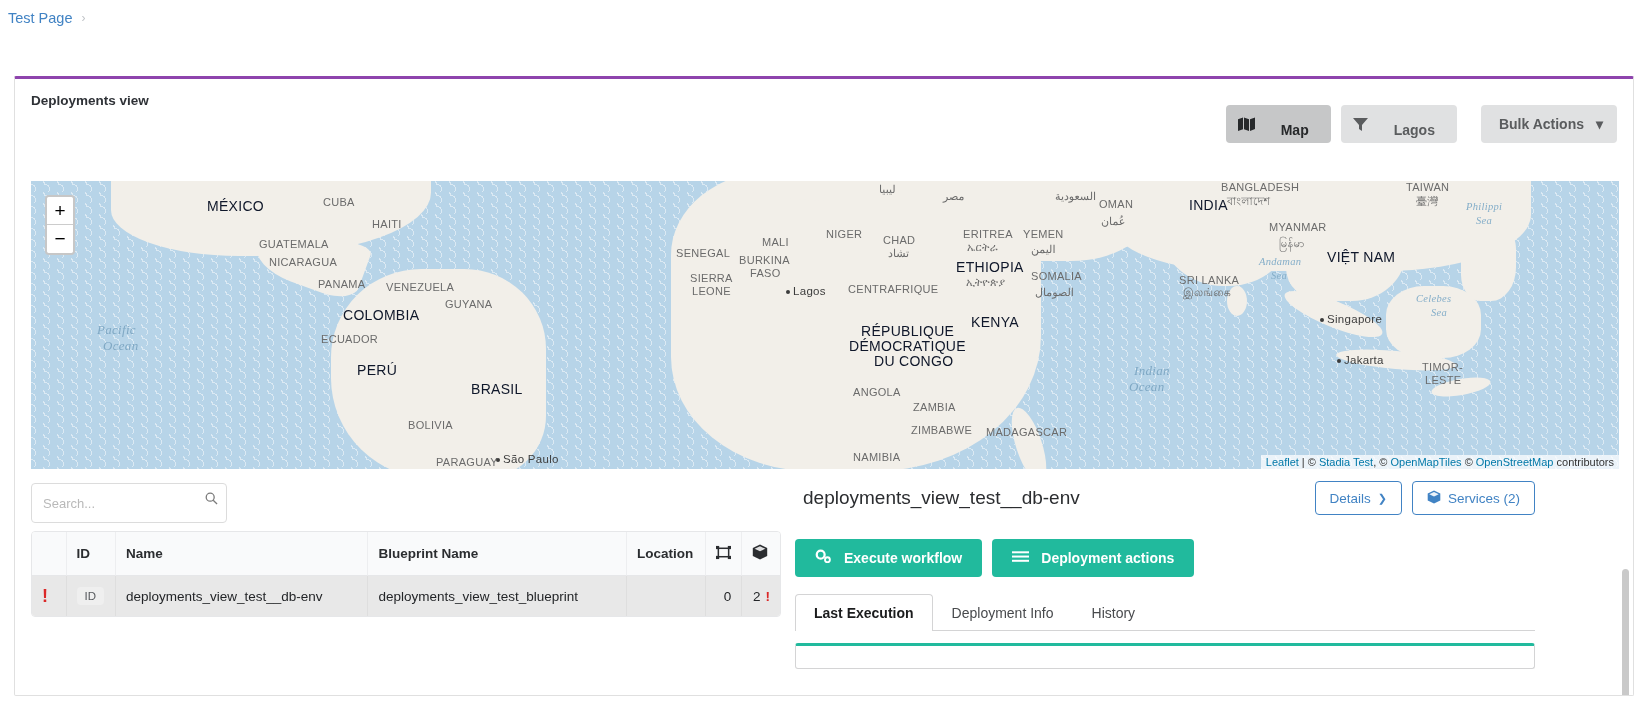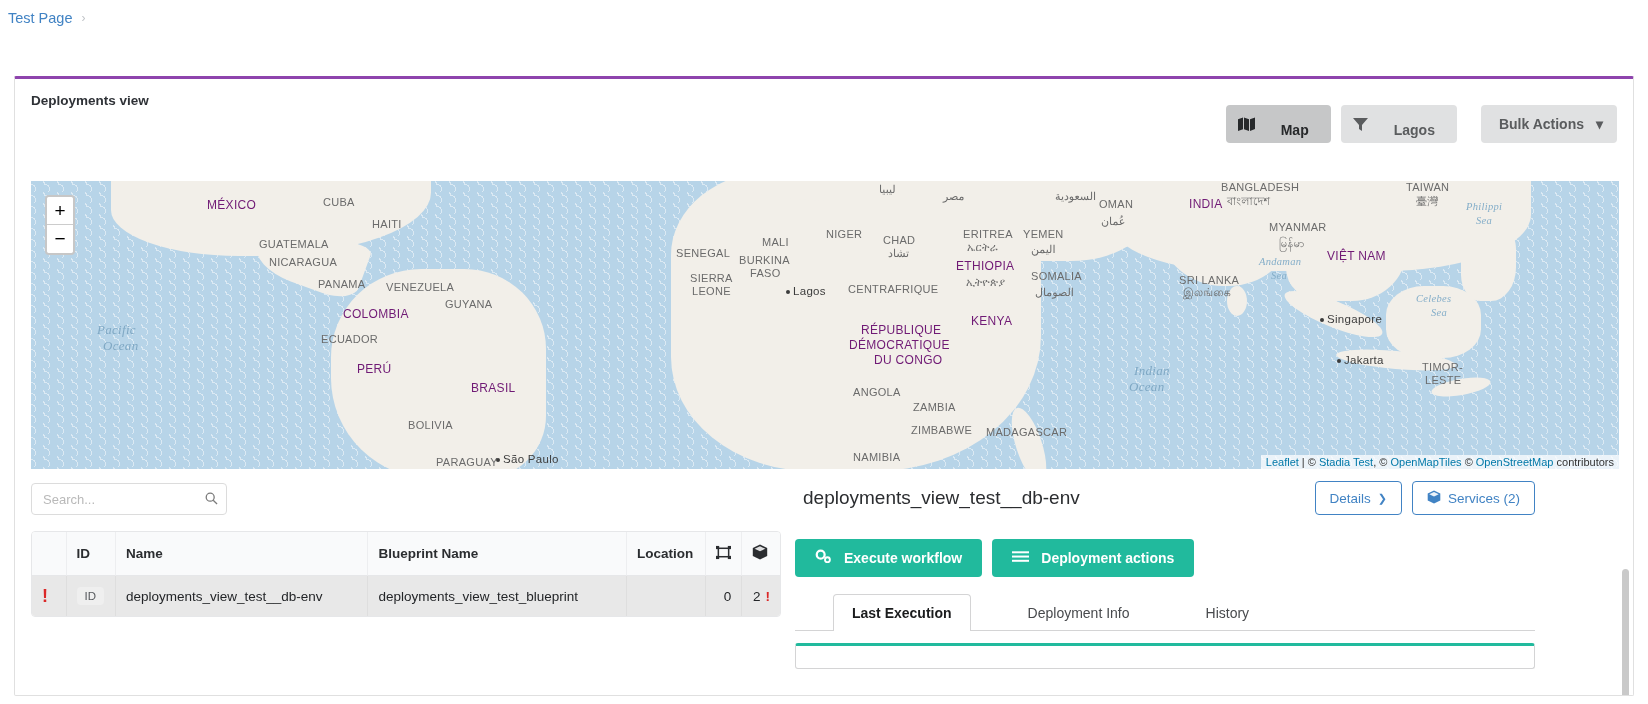--- a/index.html
+++ b/index.html
@@ -83,21 +83,21 @@
   .landmass { position: absolute; background: #f2efe9; }
 
   .map-label {
     position: absolute;
     font-size: 11px;
     color: #6b6b6b;
     white-space: nowrap;
     font-family: "Liberation Sans", sans-serif;
     letter-spacing: .3px;
   }
-  .map-label.big { font-size: 12px; color: #701a75; }
+  .map-label.big { font-size: 14px; color: #0f172a; }
   .map-label.ocean {
     color: #7fa8c4; font-style: italic; font-family: "Liberation Serif", serif;
     font-size: 13px;
   }
   .map-label.sea {
     color: #85aec9; font-style: italic; font-family: "Liberation Serif", serif;
     font-size: 10.5px;
   }
   .map-label.city { color: #3c3c3c; font-size: 11.5px; }
   .city-dot {
@@ -125,21 +125,21 @@
     position: absolute; right: 0; bottom: 0;
     background: rgba(255,255,255,.72);
     font-size: 11px; color: #333;
     padding: 1px 5px;
     z-index: 6; white-space: nowrap;
   }
 
   
   .search-wrap {
     position: absolute; left: 16px; top: 404px;
-    width: 196px; height: 32px;
+    width: 196px; height: 40px;
   }
   .search-input {
     width: 100%; height: 100%;
     border: 1px solid #dcdcdc; border-radius: 4px;
     padding: 0 30px 0 11px;
     font-size: 13px; color: #444;
     font-family: "Liberation Sans", sans-serif;
     outline: none;
     background:#fff;
   }
@@ -251,21 +251,20 @@
   }
   .tab {
     font-size: 14px; color: #484a4d;
     padding: 10px 18px;
     cursor: pointer;
     border: 1px solid transparent;
     border-bottom: none;
     background: transparent;
     position: relative; top: 1px;
     font-family: "Liberation Sans", sans-serif;
-    margin-left: 38px;
   }
   .tab.active {
     font-weight: bold; color: #1b1c1d;
     background: #fff;
     border-color: #d4d4d5;
     border-radius: 4px 4px 0 0;
   }
   .tab-panel {
     margin-top: 12px;
     height: 26px;

